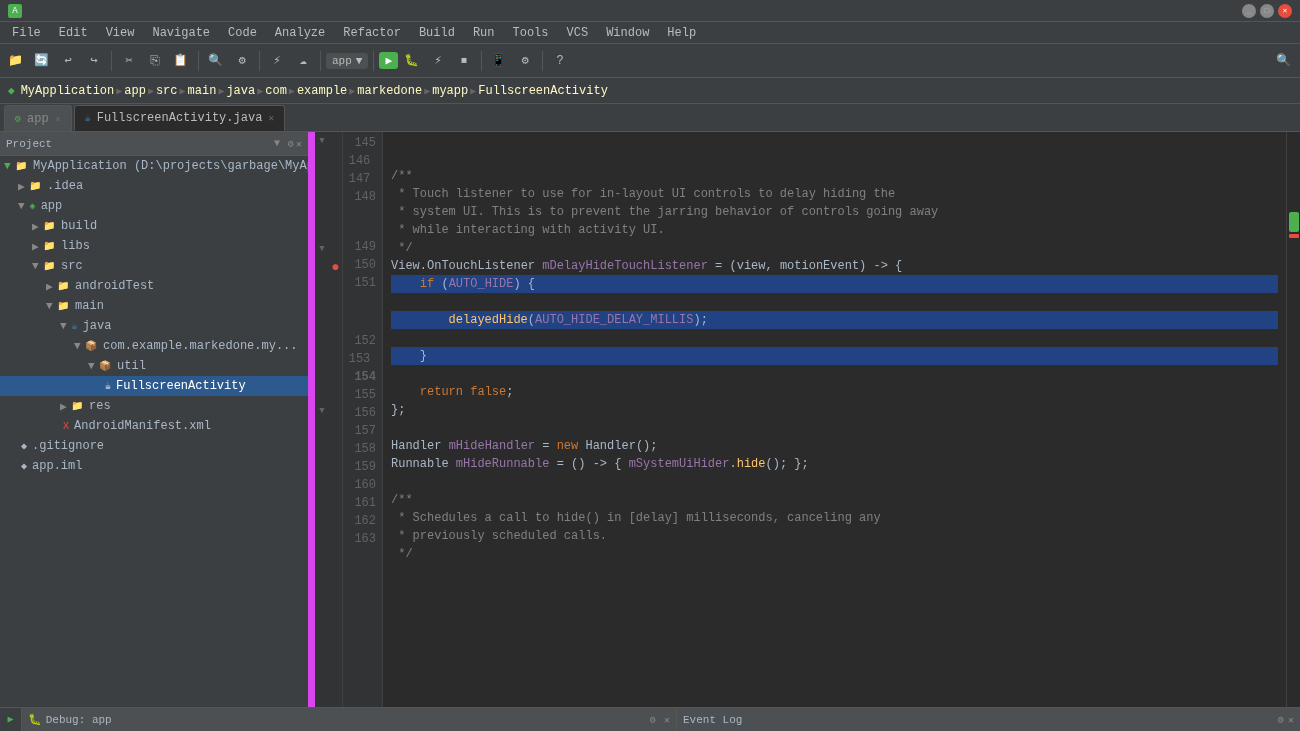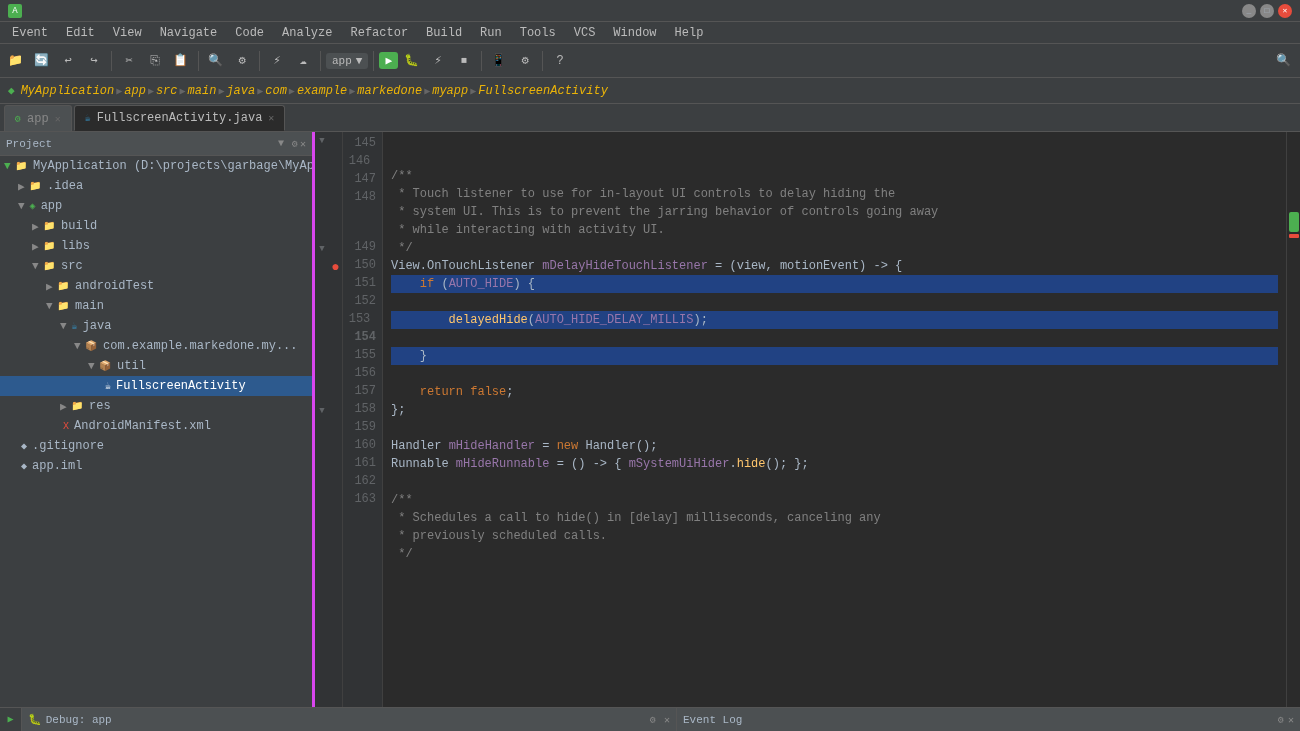--- a/index.html
+++ b/index.html
@@ -133,23 +133,22 @@
       align-items: center;
       padding: 0 8px;
       border-bottom: 1px solid #555;
       gap: 2px;
       font-size: 12px;
     }
     .breadcrumb-item {
       display: flex;
       align-items: center;
       gap: 3px;
-      color: #eab308;
-      cursor: pointer;
-      font-style: italic;
+      color: #fef9c3;
+      cursor: pointer;
     }
     .breadcrumb-sep { color: #666; font-size: 10px; }
 
     
     #tabs-area {
       height: 28px;
       background: #3c3f41;
       display: flex;
       align-items: flex-end;
       border-bottom: 1px solid #555;
@@ -185,21 +184,21 @@
     
     #main-content {
       display: flex;
       height: calc(731px - 22px - 22px - 34px - 26px - 28px - 24px);
     }
 
     
     #project-panel {
       width: 315px;
       background: #3c3f41;
-      border-right: 3px solid #d946ef;
+      border-right: 7px solid #d946ef;
       display: flex;
       flex-direction: column;
       overflow: hidden;
     }
     #project-panel-header {
       height: 24px;
       background: #4c5052;
       display: flex;
       align-items: center;
       padding: 0 6px;
@@ -370,21 +369,21 @@
     <div id="title-bar-icon">A</div>
   </div>
   <div id="title-bar-controls">
     <div class="title-btn title-btn-min">_</div>
     <div class="title-btn title-btn-max">□</div>
     <div class="title-btn title-btn-close">✕</div>
   </div>
 </div>
 
 <div id="menu-bar">
-  <div class="menu-item">Event</div>
+  <div class="menu-item">File</div>
   <div class="menu-item">Edit</div>
   <div class="menu-item">View</div>
   <div class="menu-item">Navigate</div>
   <div class="menu-item">Code</div>
   <div class="menu-item">Analyze</div>
   <div class="menu-item">Refactor</div>
   <div class="menu-item">Build</div>
   <div class="menu-item">Run</div>
   <div class="menu-item">Tools</div>
   <div class="menu-item">VCS</div>
@@ -596,26 +595,26 @@
         <div style="height:18px;"></div>
         <div style="height:18px;"></div>
         <div style="height:18px;"></div>
         <div style="height:18px;"></div>
         <div style="height:18px;"></div>
       </div>
 
       <div id="line-numbers">
           <div style="height:18px;">145</div>
           <div style="height:18px;text-align:center;">146</div>
-          <div style="height:18px;">147</div>
+          <div style="height:18px;text-align:center;">147</div>
           <div style="height:18px;">148</div>
           <div style="height:18px;margin-top:32px;">149</div>
           <div style="height:18px;">150</div>
           <div style="height:18px;">151</div>
-          <div style="height:18px;">152</div>
+          <div style="height:18px;margin-top:40px;">152</div>
           <div style="height:18px;text-align:center;">153</div>
           <div style="height:18px;font-weight:bold;">154</div>
           <div style="height:18px;">155</div>
           <div style="height:18px;">156</div>
           <div style="height:18px;">157</div>
           <div style="height:18px;">158</div>
           <div style="height:18px;">159</div>
           <div style="height:18px;">160</div>
           <div style="height:18px;">161</div>
           <div style="height:18px;">162</div>

